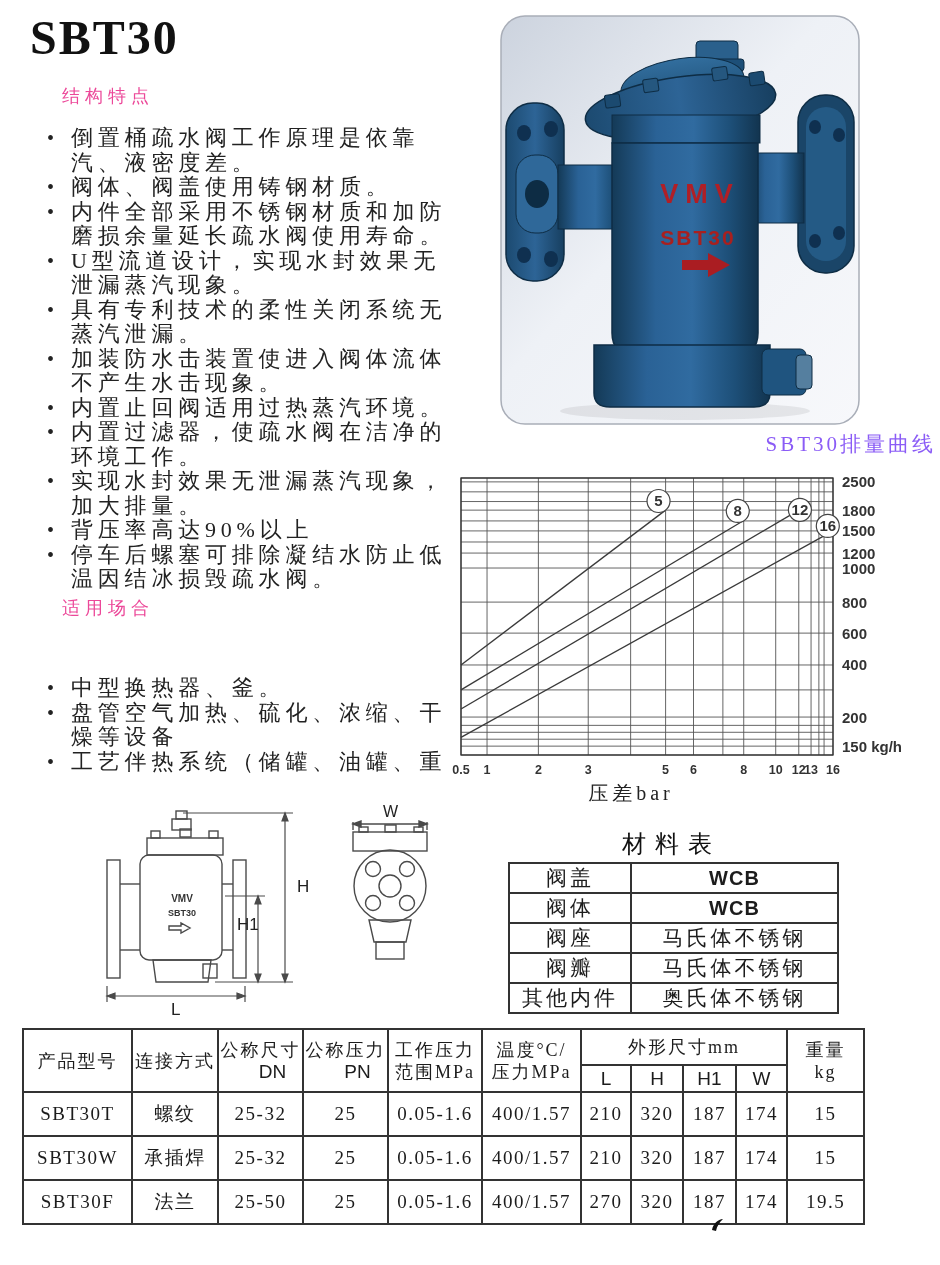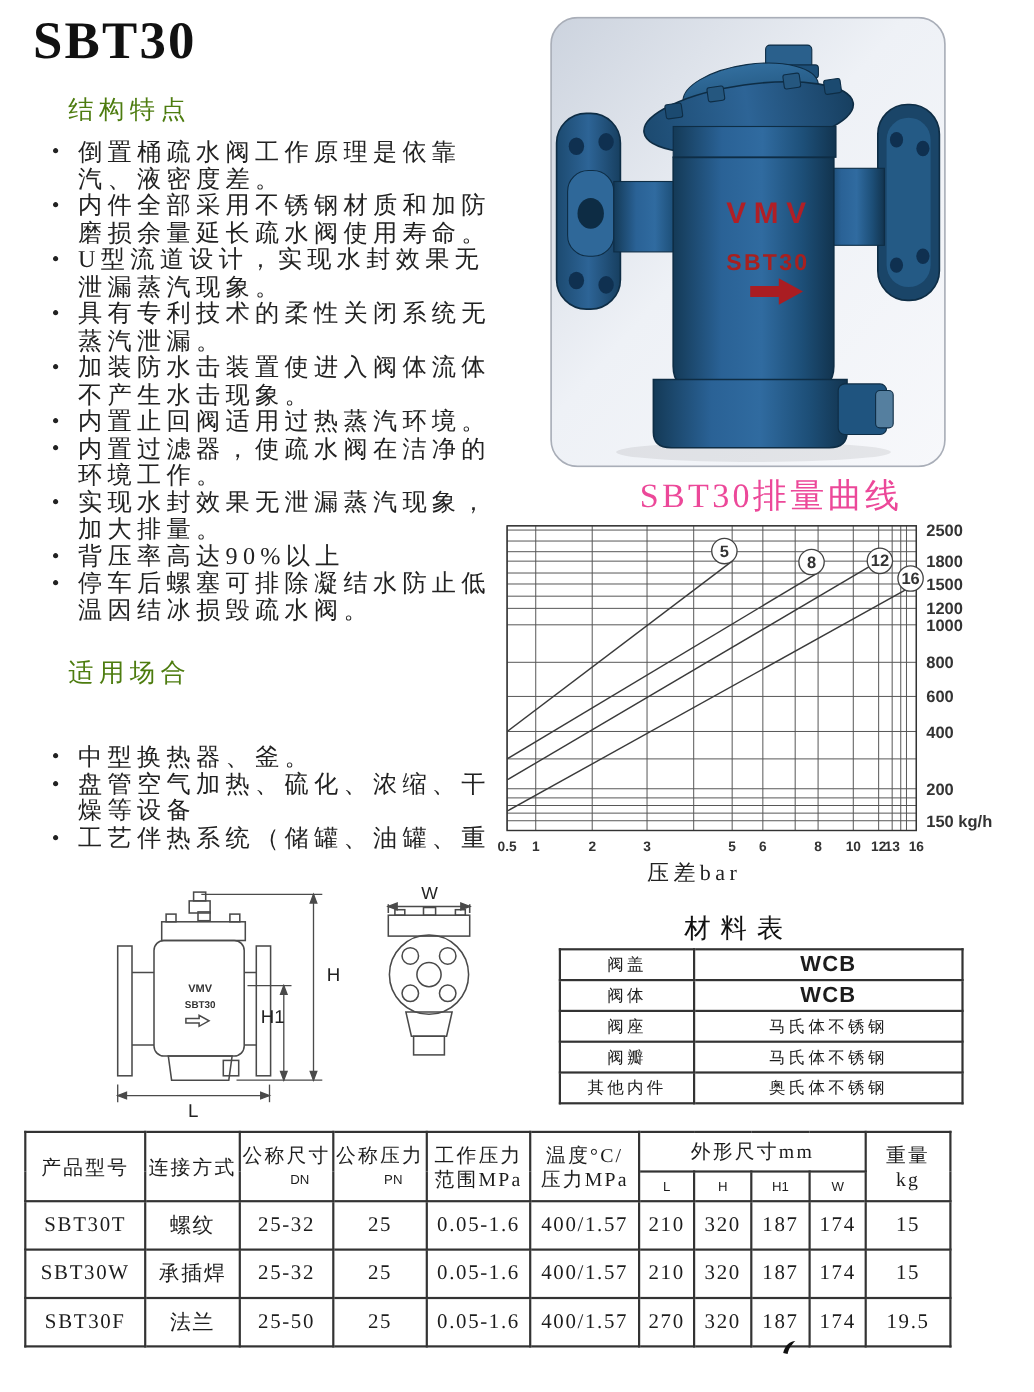--- a/index.html
+++ b/index.html
@@ -8,85 +8,86 @@
     position:relative; width:940px; height:1265px; background:#ffffff;
     font-family:"Liberation Serif", serif; color:#1a1a1a; overflow:hidden;
   }
   
   #page-title {
     position:absolute; left:30px; top:10px;
     font-size:48px; letter-spacing:2px; font-weight:600; color:#111;
   }
   .sec-heading {
     position:absolute; left:62px;
-    font-size:23px; letter-spacing:5px; color:#4d7c0f;
+    font-size:18px; letter-spacing:5px; color:#ec4899;
   }
   #features-heading { top:84px; }
   #applications-heading { top:596px; }
   .bullets {
     position:absolute; left:45px; width:402px; list-style:none;
     font-size:22px; letter-spacing:4.8px; line-height:24.5px; color:#222;
   }
   #features-list { top:126px; }
   #applications-list { top:676px; }
   .bullets li { position:relative; padding-left:26px; }
   .bullets li::before {
     content:"•"; position:absolute; left:2px; top:0; letter-spacing:0;
     font-size:20px; color:#222;
   }
   
   #photo-wrap { position:absolute; left:500px; top:15px; width:360px; height:410px; }
   
   #chart-title {
-    position:absolute; left:466px; top:430px; width:470px; text-align:center;
-    font-size:31px; letter-spacing:3px; color:#ec4899;
+    position:absolute; left:466px; top:430px; width:470px; text-align:right;
+    font-size:21px; letter-spacing:3px; color:#8b5cf6;
   }
   #chart-wrap { position:absolute; left:440px; top:468px; width:495px; height:335px; }
   
   #drawing-wrap { position:absolute; left:85px; top:800px; width:400px; height:220px; }
   
   #materials-title {
     position:absolute; left:508px; top:828px; width:327px; text-align:center;
     font-size:24px; letter-spacing:9px; color:#111;
   }
   #materials-table { position:absolute; left:508px; top:862px; }
   #materials-table table { border-collapse:collapse; table-layout:fixed; }
   #materials-table td {
     border:2px solid #333; text-align:center; vertical-align:middle;
-    height:28px; font-size:15px; letter-spacing:3px; color:#1c1c1c;
+    height:28px; font-size:21px; letter-spacing:3px; color:#1c1c1c;
   }
   #materials-table td.part { width:122px; }
-  #materials-table td.mat  { width:244px; }
+  #materials-table td.mat  { width:207px; }
   #materials-table td.sans { font-family:"Liberation Sans", sans-serif; letter-spacing:1px; font-weight:bold; font-size:20px; }
   
   #spec-table { position:absolute; left:22px; top:1028px; }
   #spec-table table { border-collapse:collapse; table-layout:fixed; }
   #spec-table th, #spec-table td {
     border:2px solid #333; text-align:center; vertical-align:middle;
     font-weight:normal; color:#1c1c1c;
   }
   #spec-table th { font-size:18px; letter-spacing:2px; line-height:22px; }
-  #spec-table .sub { font-size:12px; font-family:"Liberation Sans", sans-serif; letter-spacing:0;margin-left:24px; }
+  #spec-table .sub { font-size:19px; font-family:"Liberation Sans", sans-serif; letter-spacing:0;margin-left:24px; }
   #spec-table td { font-size:19px; letter-spacing:1.5px; height:44px;border-radius:15px; }
   #spec-table tr.hdr1 th { height:36px; }
   #spec-table tr.hdr2 th { height:27px; }
   .small-line { display:block; }
   
   #ink-mark { position:absolute; left:710px; top:1217px; }
 </style>
 </head>
 <body>
 
 <div id="page">
 
   <h1 id="page-title">SBT30</h1>
 
   <div class="sec-heading" id="features-heading">结构特点</div>
   <ul class="bullets" id="features-list">
     <li>倒置桶疏水阀工作原理是依靠汽、液密度差。</li>
+    <li>阀体、阀盖使用铸钢材质。</li>
     <li>内件全部采用不锈钢材质和加防磨损余量延长疏水阀使用寿命。</li>
     <li>U型流道设计，实现水封效果无泄漏蒸汽现象。</li>
     <li>具有专利技术的柔性关闭系统无蒸汽泄漏。</li>
     <li>加装防水击装置使进入阀体流体不产生水击现象。</li>
     <li>内置止回阀适用过热蒸汽环境。</li>
     <li>内置过滤器，使疏水阀在洁净的环境工作。</li>
     <li>实现水封效果无泄漏蒸汽现象，加大排量。</li>
     <li>背压率高达90%以上</li>
     <li>停车后螺塞可排除凝结水防止低温因结冰损毁疏水阀。</li>
   </ul>

